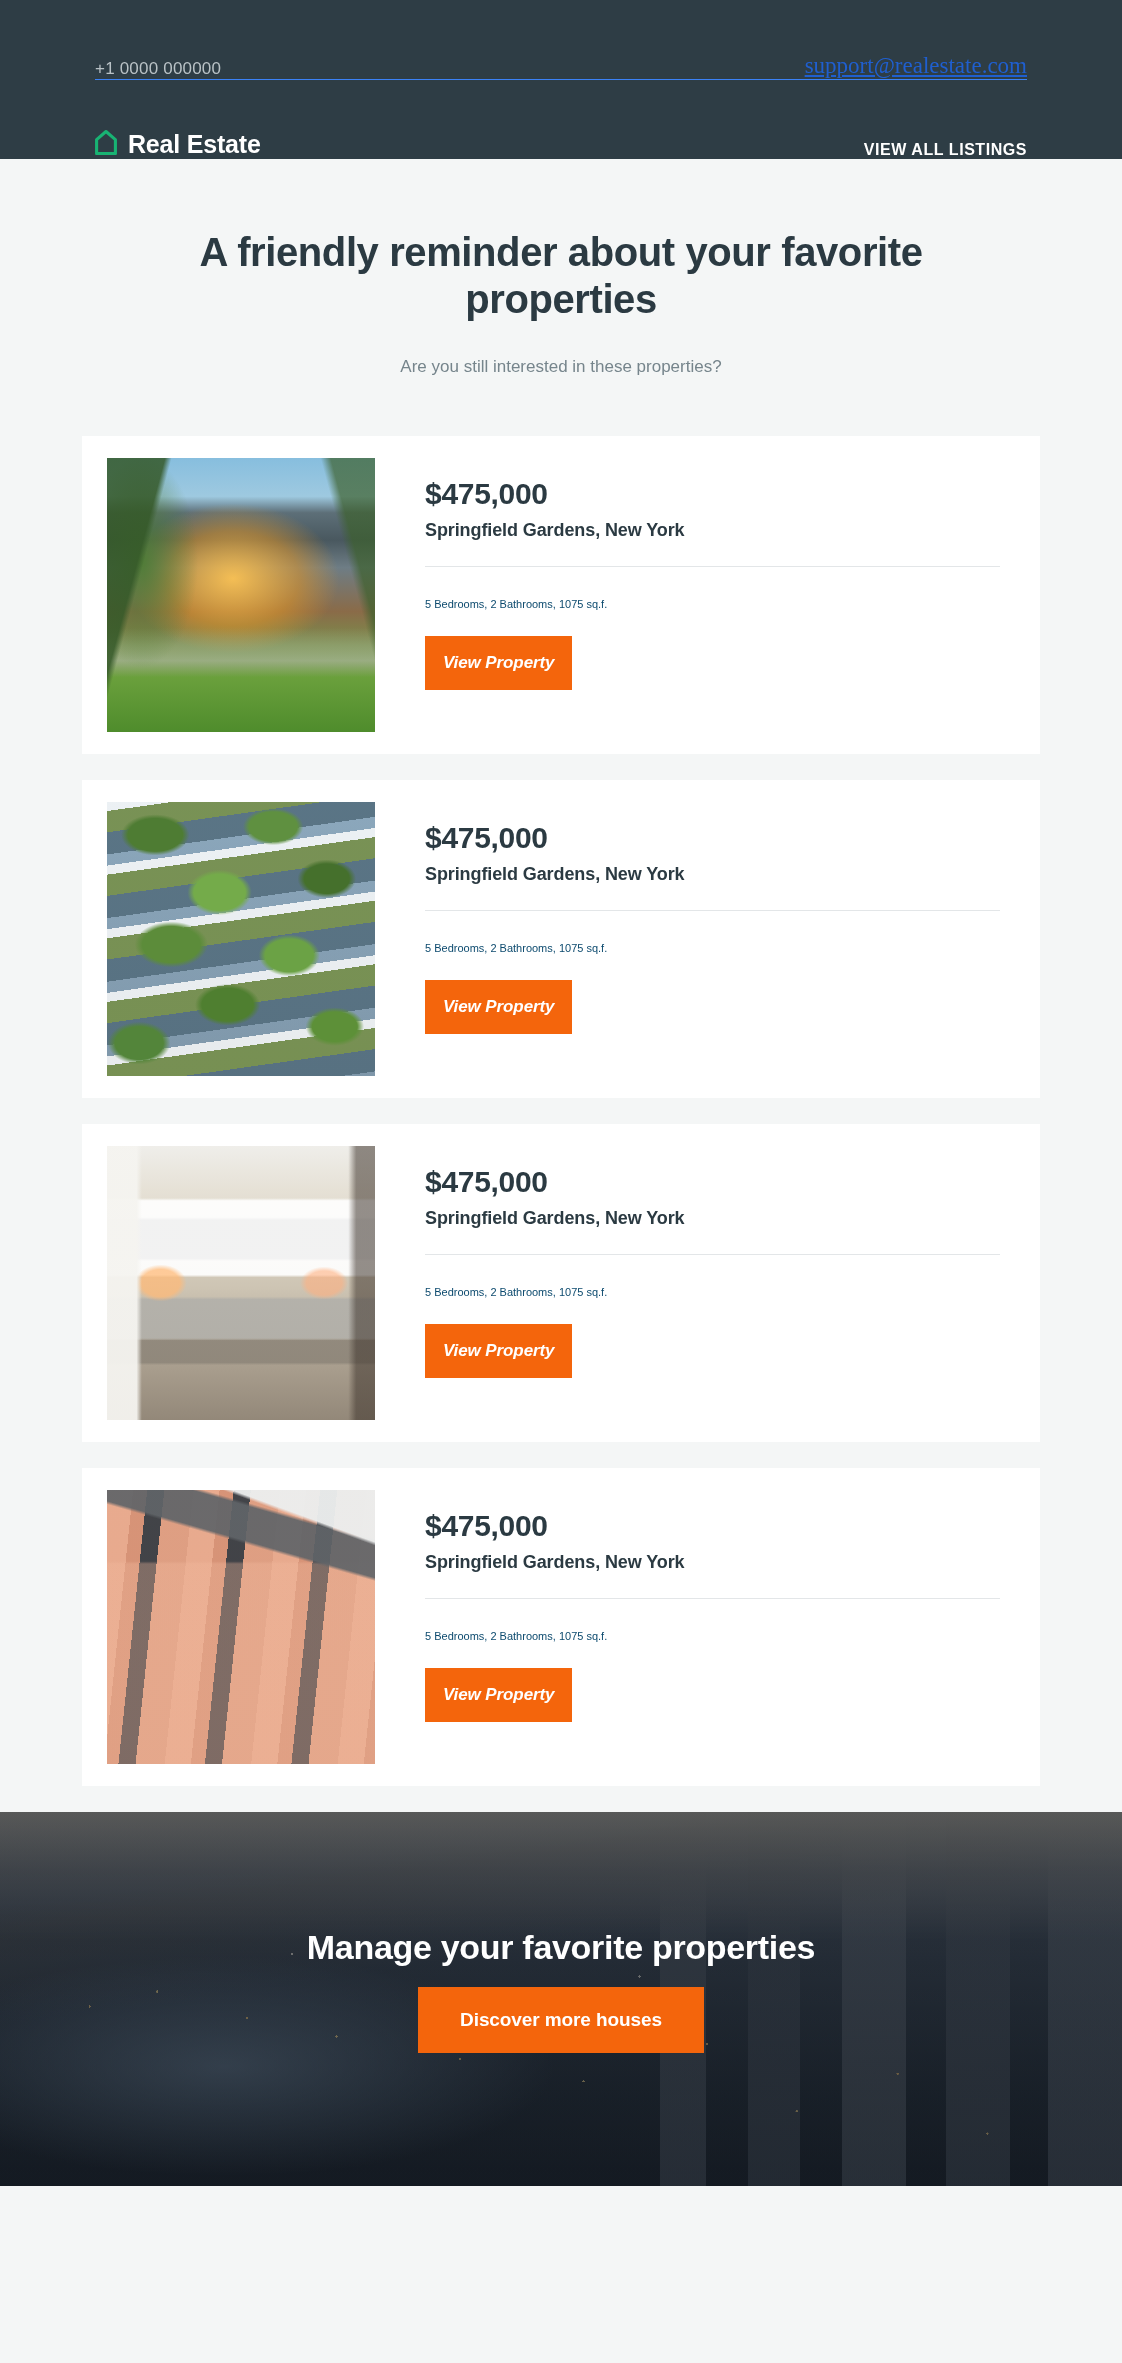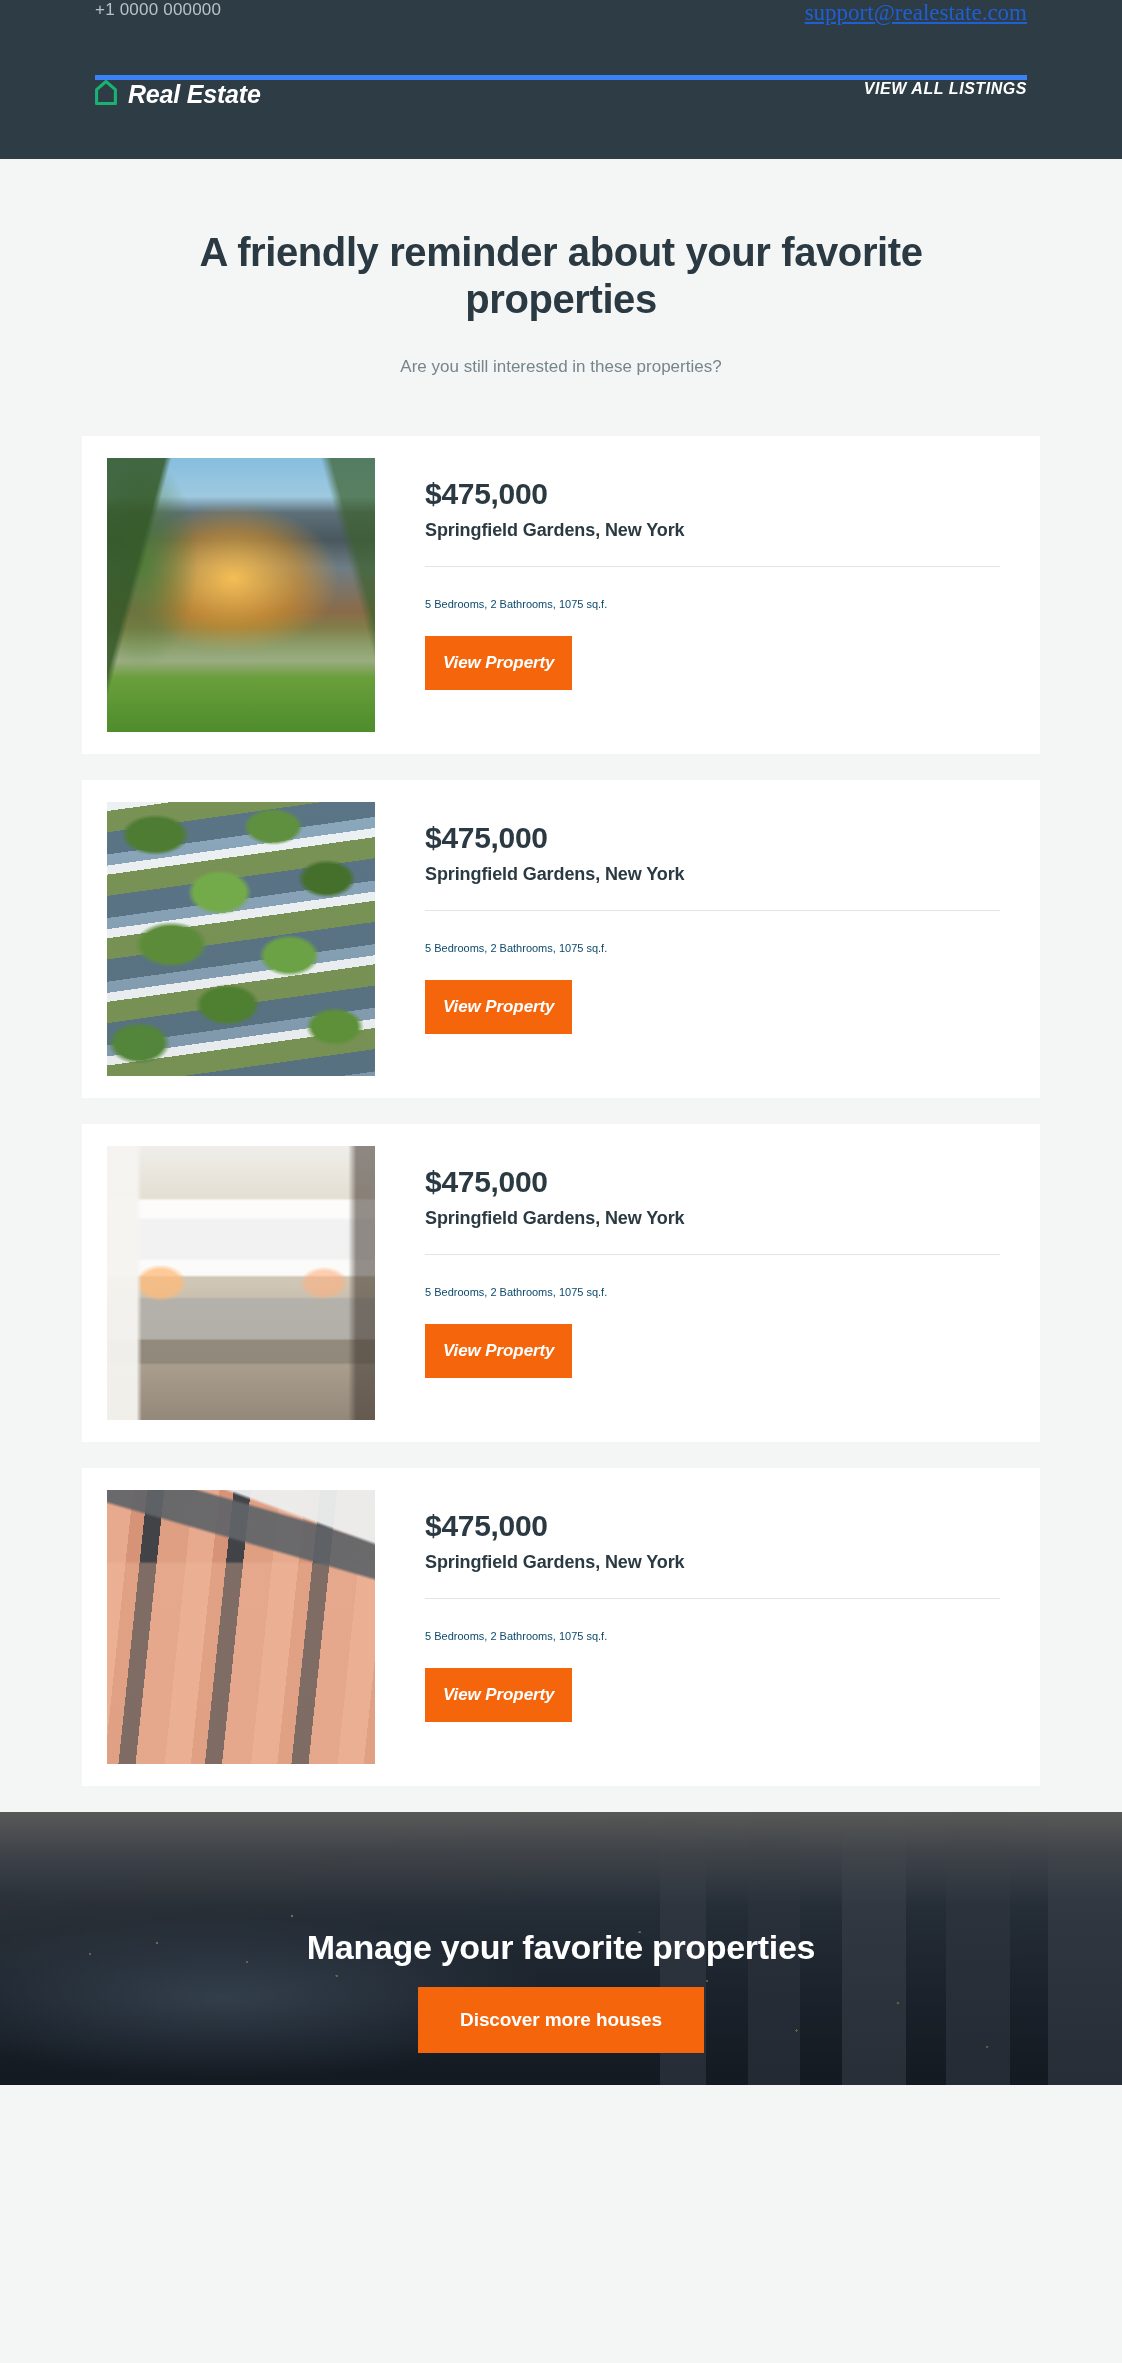--- a/index.html
+++ b/index.html
@@ -8,34 +8,33 @@
     font-family: "Liberation Sans", sans-serif;
     background:#f4f6f6;
     width:1122px;
     height:2363px;
     overflow:hidden;
   }
 
   
   .topbar { background:#2e3d45; width:100%; padding:0 95px; }
   .topbar-row1 {
-    height:80px; display:flex; align-items:flex-start;
+    height:80px; display:flex; align-items:flex-end;
     justify-content:space-between;
-    border-bottom:5px solid #3b82f6;
+    border-bottom:1px solid #3b82f6;
   }
   .phone { color:#b9c2c6; font-size:17px; letter-spacing:.2px; }
   .email-link {
     color:#1f5fd0; font-size:23px; text-decoration:underline;
     text-underline-offset:2px;
     font-family:Liberation Serif, serif;
   }
   .topbar-row2 {
-    height:79px; display:flex; align-items:flex-start;
+    height:79px; display:flex; align-items:flex-end;
     justify-content:space-between;
-    font-style:italic;
   }
   .brand { display:flex; align-items:center; gap:11px; }
   .brand-name { color:#ffffff; font-size:25px; font-weight:bold; letter-spacing:-.2px; }
   .view-all {
     color:#ffffff; font-size:16px; font-weight:bold;
     letter-spacing:.55px; text-decoration:none;
   }
 
   
   .hero { padding:66px 95px 0; text-align:center; }
@@ -146,21 +145,21 @@
   .img-facade::after {
     content:""; display:block; width:100%; height:100%;
     background:
       linear-gradient(200deg, rgba(236,238,238,.96) 0 14%, rgba(0,0,0,0) 15%),
       linear-gradient(196deg, rgba(0,0,0,0) 0 14%, rgba(96,100,104,.92) 15% 25%, rgba(0,0,0,0) 26%),
       linear-gradient(to bottom, rgba(0,0,0,0) 0 26%, rgba(242,186,158,.35) 27% 100%);
   }
 
   
   .cta {
-    position:relative; height:273px; overflow:hidden;
+    position:relative; height:374px; overflow:hidden;
     background:
       linear-gradient(to bottom, #3e4854 0%, #2b3440 38%, #1d2630 68%, #161d26 100%);
   }
   .cta-photo {
     position:absolute; inset:0;
     background:
       
       linear-gradient(to bottom, rgba(122,120,114,.9) 0%, rgba(92,94,96,.7) 16%, rgba(0,0,0,0) 34%),
       
       radial-gradient(ellipse 42% 42% at 20% 68%, rgba(86,104,122,.75) 0%, rgba(0,0,0,0) 70%),

